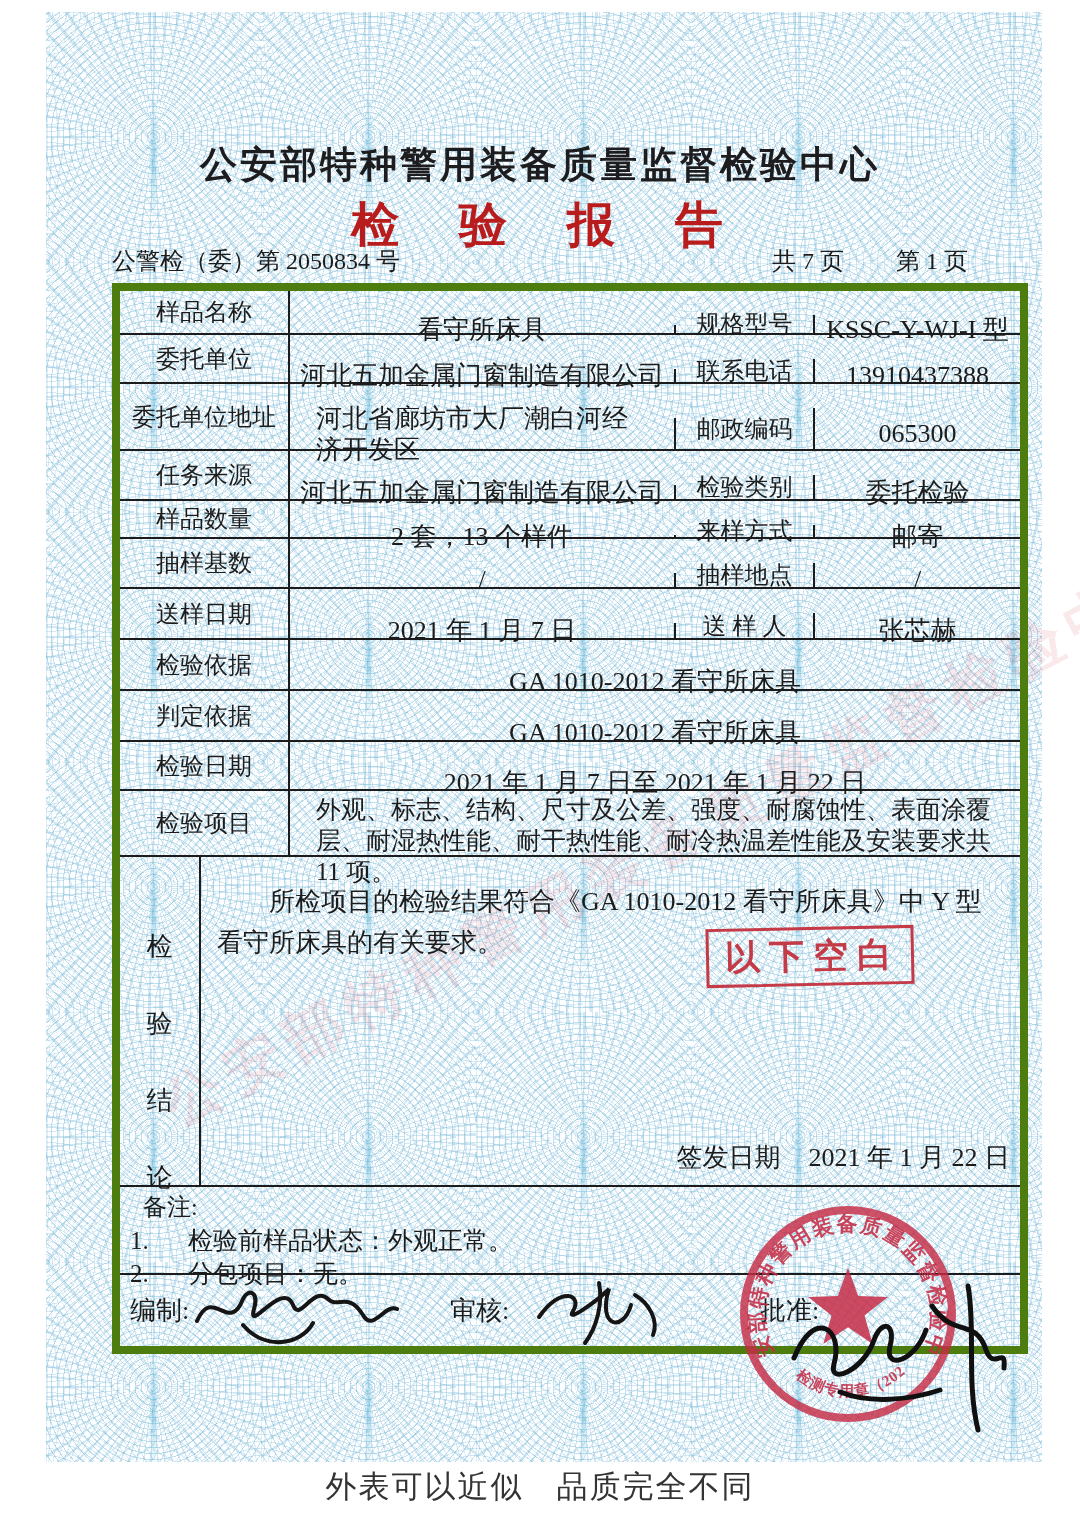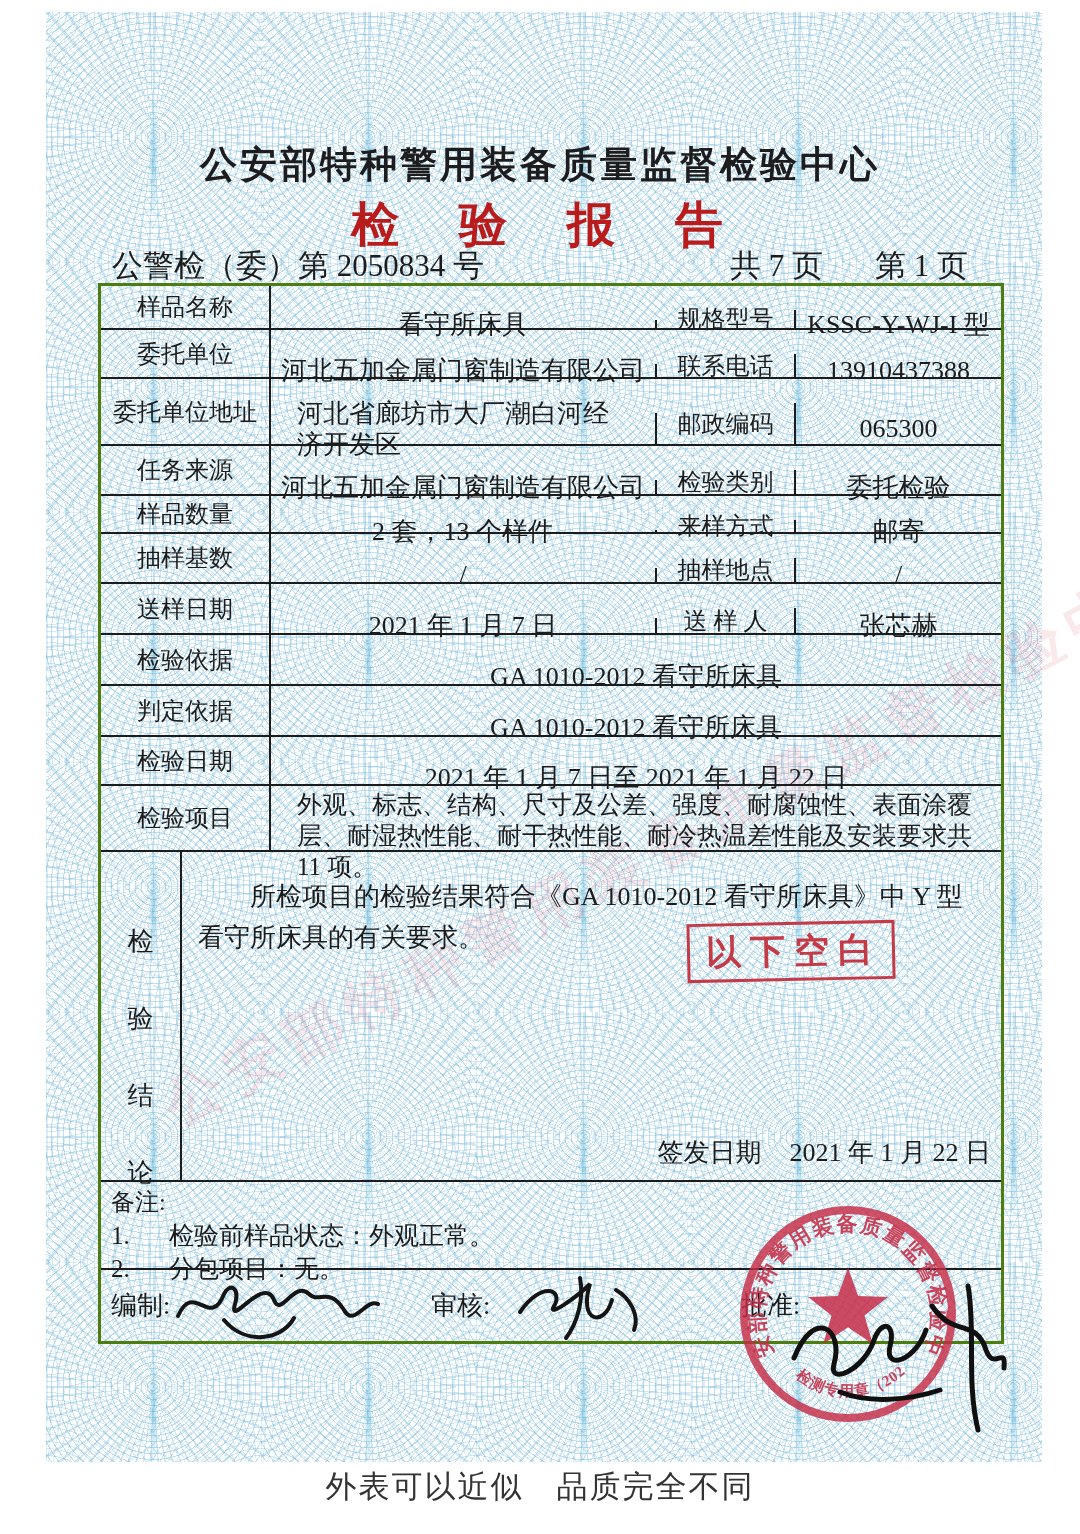--- a/index.html
+++ b/index.html
@@ -35,27 +35,27 @@
     position:absolute;top:140px;left:0;width:100%;text-align:center;
     font-size:37px;font-weight:700;letter-spacing:3px;color:#1d1d20;z-index:2;
   }
   .report-title{
     position:absolute;top:193px;left:0;width:100%;text-align:center;
     font-size:48px;font-weight:700;letter-spacing:6px;color:#b91c1c;z-index:2;
   }
   .ref-row{
     position:absolute;top:245px;left:112px;right:112px;
     display:flex;justify-content:space-between;align-items:flex-end;
-    font-size:31px;z-index:2;
+    font-size:24px;z-index:2;
   }
   .pages{display:flex;gap:52px;}
   
   .report-table{
-    position:absolute;left:98px;top:283px;width:900px;
-    border:3px solid #4d7c0f;z-index:2;background:transparent;
+    position:absolute;left:112px;top:283px;width:900px;
+    border:8px solid #4d7c0f;z-index:2;background:transparent;
   }
   .trow{display:flex;box-sizing:border-box;border-bottom:2px solid #1c1c1c;}
   .trow.last{border-bottom:none;}
   .cell{
     box-sizing:border-box;display:flex;align-items:center;justify-content:center;
     text-align:center;border-right:2px solid #1c1c1c;overflow:visible;
   }
   .cell.end{border-right:none;}
   .lbl{font-size:24px;}
   .val{font-size:26px;margin-top:34px;}
@@ -73,21 +73,21 @@
     border:3px solid #c43b47;color:#c43b47;
     font-size:35px;font-weight:700;letter-spacing:9px;
     padding:3px 10px 3px 16px;transform:rotate(-1.2deg);
     background:rgba(255,255,255,0.0);
   }
   .issue-line{
     position:absolute;right:10px;bottom:10px;font-size:26px;display:flex;gap:28px;
   }
   
   .remarks{flex-direction:column;align-items:flex-start;justify-content:flex-start;padding:4px 10px;gap:2px;}
-  .rem-label{font-size:24px;}
+  .rem-label{font-size:24px;margin-left:13px;}
   .rem-item{display:flex;font-size:25px;line-height:31px;}
   .rem-no{width:58px;flex:0 0 58px;text-align:left;}
   
   .sig-row{position:relative;display:block;padding-left:8px;}
   .sig-label{position:absolute;top:18px;font-size:26px;}
   .sig-svg{position:absolute;}
   
   .seal{position:absolute;left:726px;top:1192px;width:244px;height:244px;z-index:3;}
   .approve-sig{position:absolute;left:780px;top:1272px;width:230px;height:165px;z-index:4;}
   

